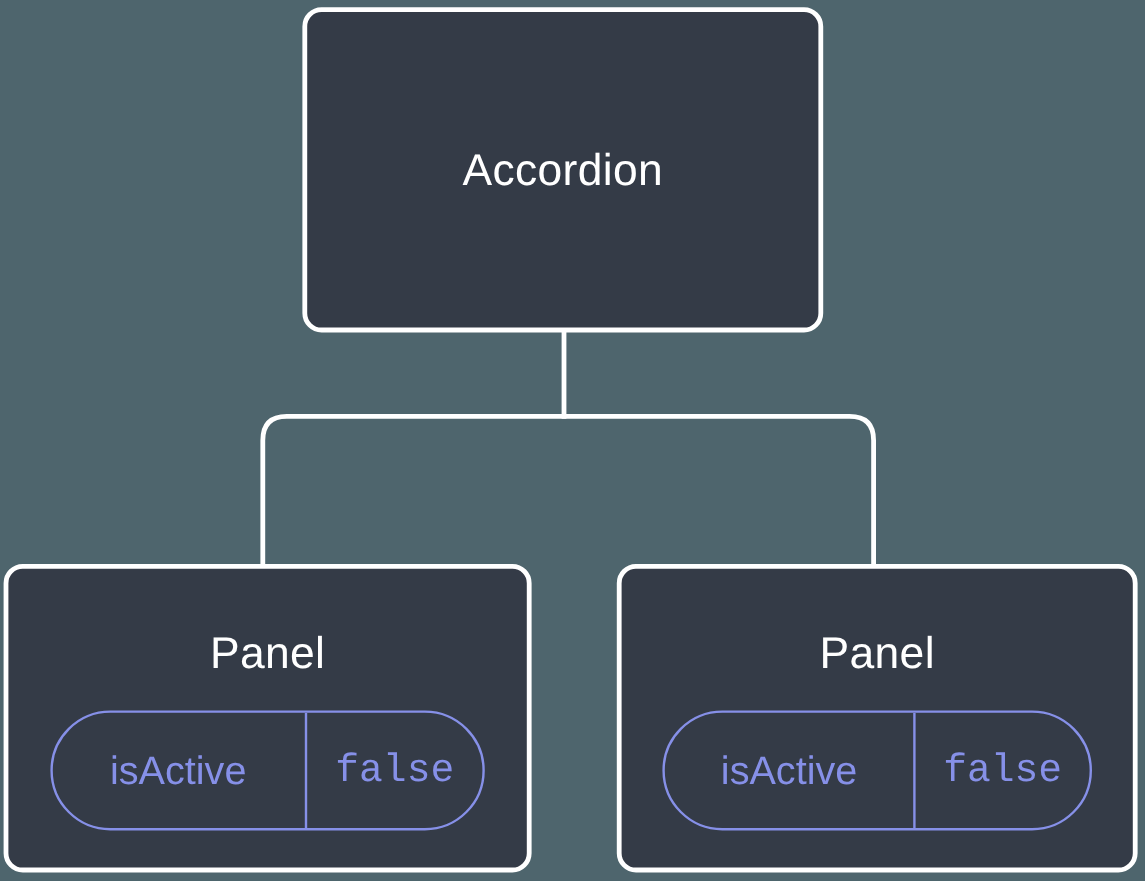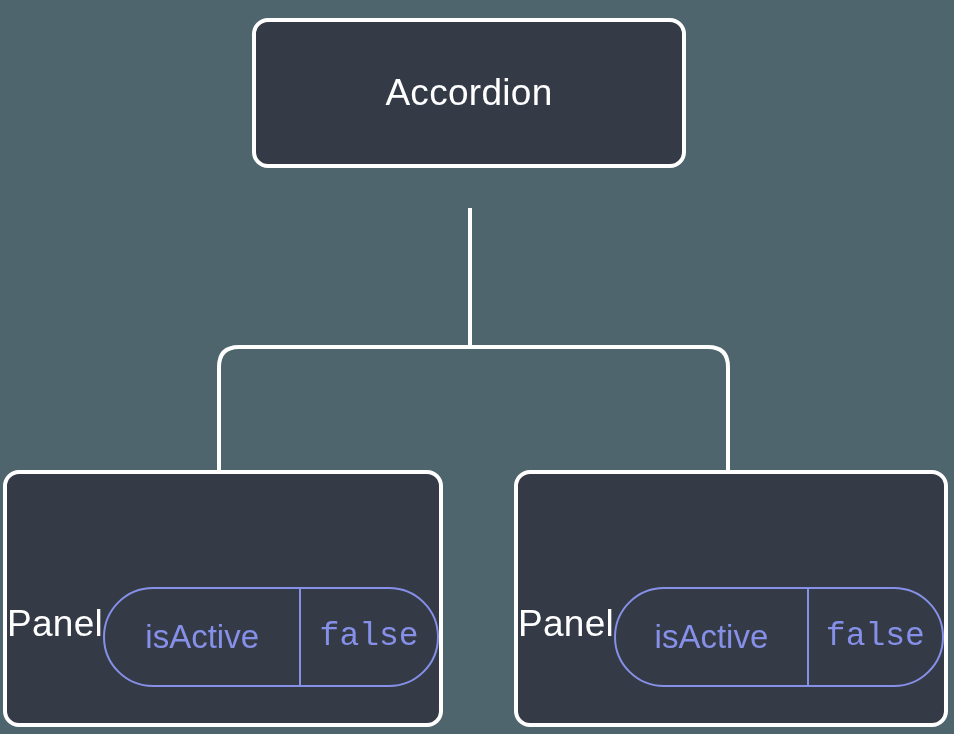--- a/index.html
+++ b/index.html
@@ -35,36 +35,37 @@
   }
   .node{
     position:absolute;
     box-sizing:border-box;
     background:var(--node-fill);
     border:4px solid var(--node-border);
     border-radius:16px;
     color:var(--node-text);
   }
   .node-root{
-    left:252px; top:18px;
-    width:434px; height:150px;
+    left:252px; top:6px;
+    width:434px; height:271px;
     display:flex;
     align-items:center;
     justify-content:center;
   }
   .node-label{
     font-size:37px;
     font-weight:500;
     letter-spacing:0.3px;
     color:var(--node-text);
   }
   .node-panel{
     top:470px;
     height:257px;
     display:flex;
+    flex-direction:column;
     align-items:center;
     padding-top:50px;
   }
   .node-panel-left{ left:3px;  width:440px; }
   .node-panel-right{ left:514px; width:434px; }
   .panel-title{
     font-size:37px;
     font-weight:500;
     letter-spacing:0.3px;
     line-height:42px;

